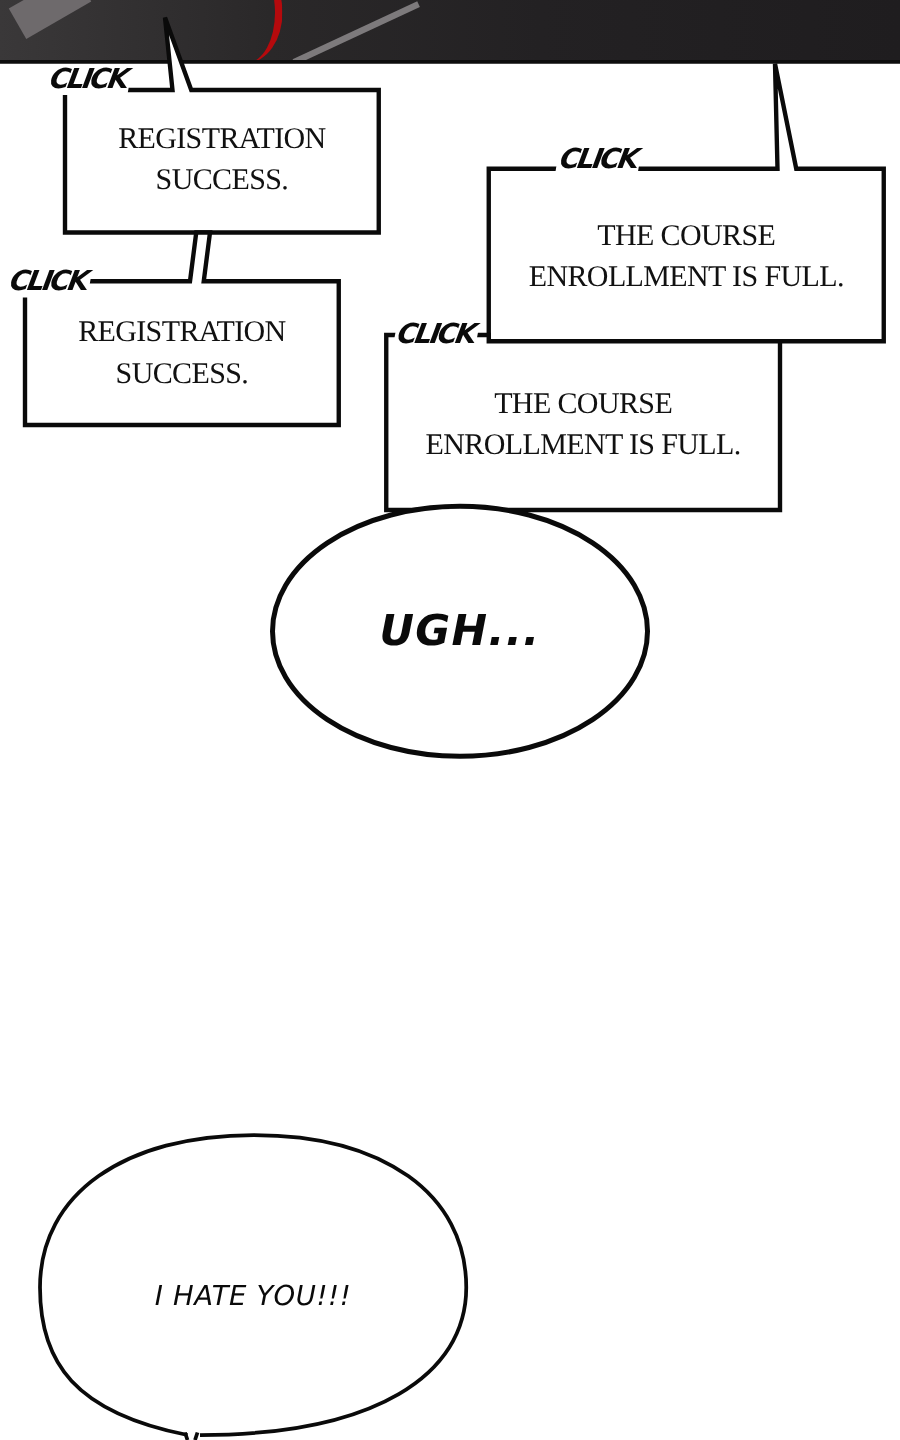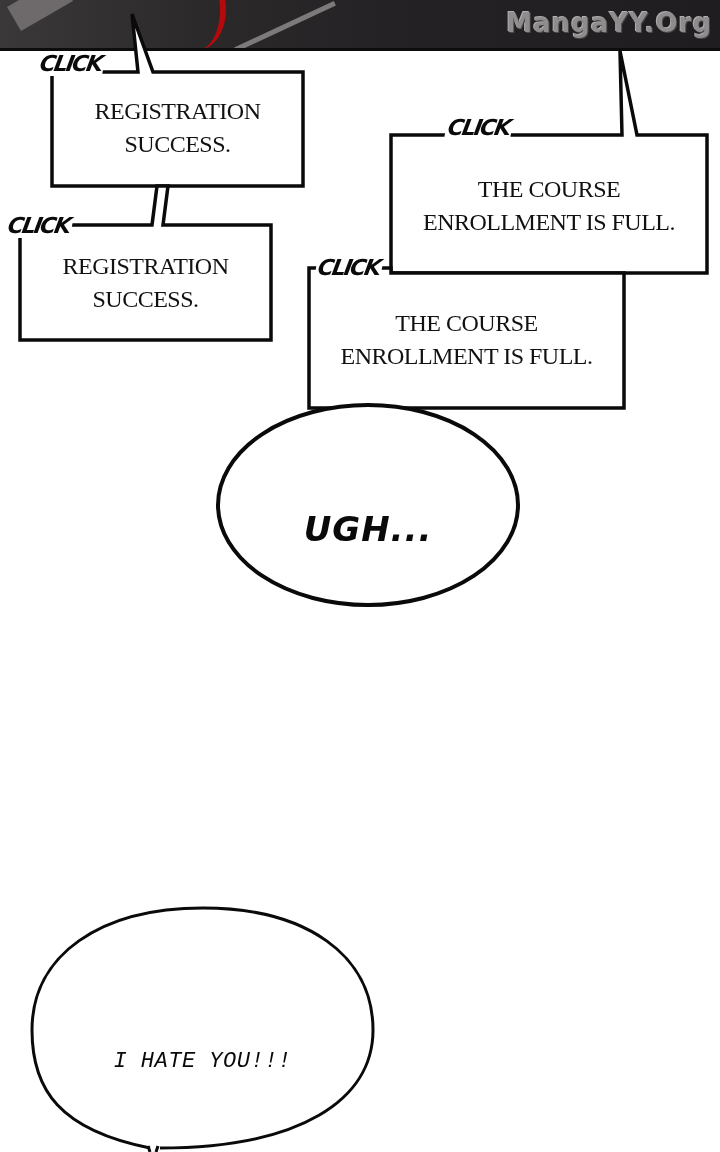--- a/index.html
+++ b/index.html
@@ -42,33 +42,32 @@
     letter-spacing: -0.5px;
   }
   .sfx {
     position: absolute; font-family: "DejaVu Sans", sans-serif;
     font-style: italic; font-weight: bold; font-size: 22px;
     color: #0a0a0a; letter-spacing: -2px; transform: skewX(-10deg);
     background: #fff; padding: 0 2px; line-height: 24px;
   }
   .bubble-text {
     position: absolute; text-align: center;
-    font-family: "DejaVu Sans", sans-serif; color: #0a0a0a; margin-top: 24px;
+    font-family: "DejaVu Sans", sans-serif; color: #0a0a0a;
   }
   .ugh { font-size: 34px; font-style: italic; font-weight: bold; letter-spacing: 1px; }
-  .hate { font-size: 22px; font-style: italic; letter-spacing: 0.5px; font-family: Liberation Mono, monospace; }
+  .hate { font-size: 22px; font-style: italic; letter-spacing: 0.5px; }
 </style>
 </head>
 <body>
 
 <div class="header-art">
   <div class="stripe"></div>
   <div class="red-arc"></div>
   <div class="blade"></div>
-  <div class="watermark">MangaYY.Org</div>
 </div>
 
 <svg class="lines" width="720" height="1152" viewBox="0 0 720 1152">
   <g fill="#fff" stroke="#0a0a0a" stroke-width="3.5" stroke-linejoin="miter">
 
     <path d="M52 72 L52 186 L303 186 L303 72 L153 72 L132 14 L138 72 Z"></path>
 
     <path d="M20 225 L20 340 L271 340 L271 225 L163 225 L168 186 L157 186 L152 225 Z"></path>
 
     <path d="M391 135 L391 273 L707 273 L707 135 L637 135 L620 51 L622 135 Z"></path>

